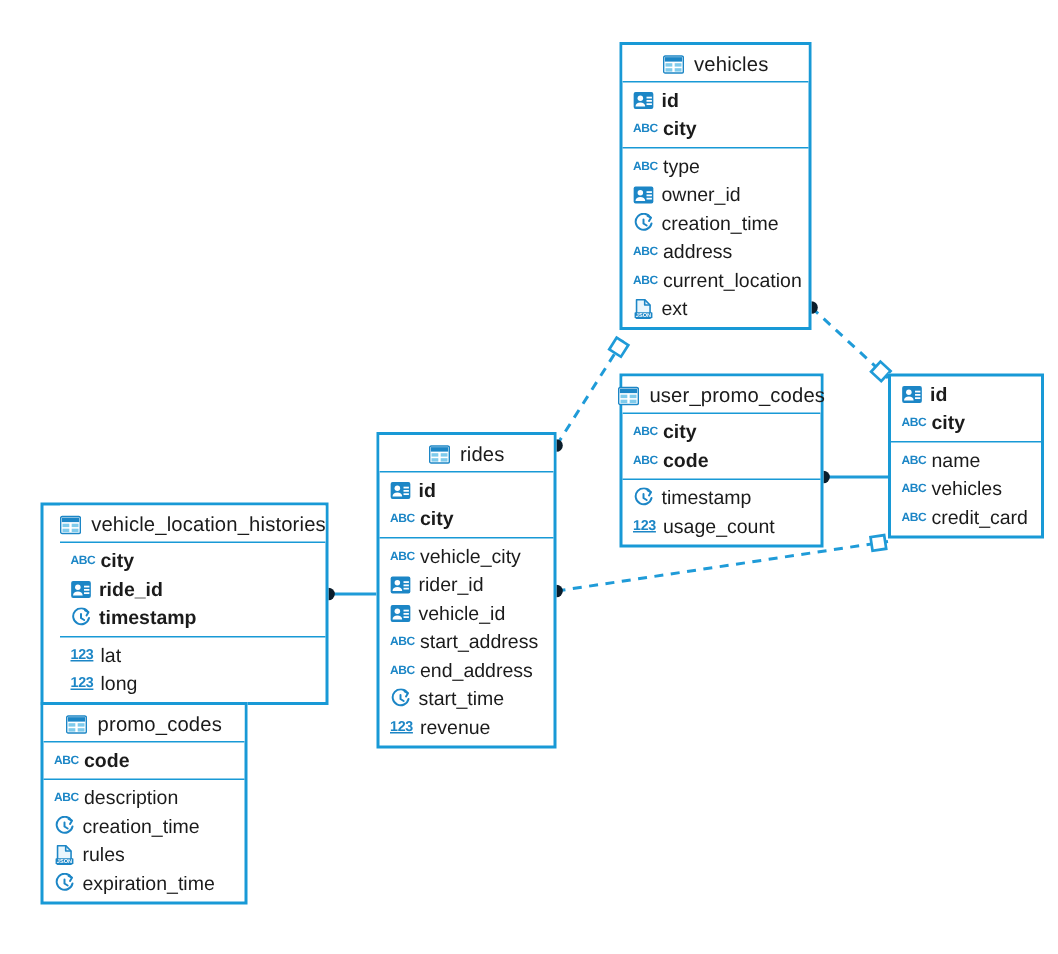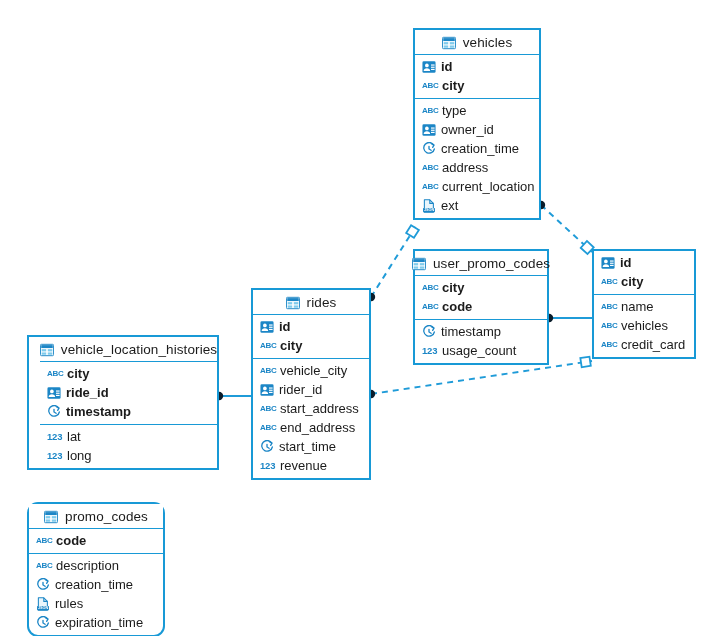--- a/index.html
+++ b/index.html
@@ -64,20 +64,21 @@
   .icn svg{display:block;width:14px;height:14px;}
   .icn-num{
     font-size:9.5px;
     font-weight:bold;
     color:#1C86C6;
     letter-spacing:-0.2px;
     line-height:14px;
     text-align:center;
     width:15px;flex:0 0 15px;
     font-family:"Liberation Sans", sans-serif;
+    text-decoration:underline;
   }
   .icn-abc{
     font-size:8px;
     font-weight:bold;
     color:#1C86C6;
     line-height:14px;
     width:15px;flex:0 0 15px;
     text-align:center;
     letter-spacing:-0.3px;
   }
@@ -315,20 +316,33 @@
               <circle cx="5.6" cy="6.2" r="2.1" fill="#ffffff"></circle>
               <path d="M1.9 12.6c0-2.1 1.7-3.1 3.7-3.1s3.7 1 3.7 3.1z" fill="#ffffff"></path>
               <rect x="10.3" y="5.1" width="4.1" height="1.35" fill="#ffffff"></rect>
               <rect x="10.3" y="7.6" width="4.1" height="1.35" fill="#ffffff"></rect>
               <rect x="10.3" y="10.1" width="4.1" height="1.35" fill="#ffffff"></rect>
             </svg>
           </span>
           <span class="col-name">rider_id</span>
         </div>
         <div class="col-row">
+          <span class="icn">
+            <svg viewBox="0 0 16 16">
+              <rect x="0.5" y="1.5" width="15" height="13" rx="1.5" fill="#1C86C6"></rect>
+              <circle cx="5.6" cy="6.2" r="2.1" fill="#ffffff"></circle>
+              <path d="M1.9 12.6c0-2.1 1.7-3.1 3.7-3.1s3.7 1 3.7 3.1z" fill="#ffffff"></path>
+              <rect x="10.3" y="5.1" width="4.1" height="1.35" fill="#ffffff"></rect>
+              <rect x="10.3" y="7.6" width="4.1" height="1.35" fill="#ffffff"></rect>
+              <rect x="10.3" y="10.1" width="4.1" height="1.35" fill="#ffffff"></rect>
+            </svg>
+          </span>
+          <span class="col-name">vehicle_id</span>
+        </div>
+        <div class="col-row">
           <span class="icn-abc">ABC</span>
           <span class="col-name">start_address</span>
         </div>
         <div class="col-row">
           <span class="icn-abc">ABC</span>
           <span class="col-name">end_address</span>
         </div>
         <div class="col-row">
           <span class="icn">
             <svg viewBox="0 0 16 16">
@@ -392,21 +406,21 @@
         <div class="col-row">
           <span class="icn-num">123</span>
           <span class="col-name">lat</span>
         </div>
         <div class="col-row">
           <span class="icn-num">123</span>
           <span class="col-name">long</span>
         </div>
       </div>
     </div>
-    <div class="table-node" style="left: 27px; top: 502px; width: 138px; border-radius: 11px;">
+    <div class="table-node" style="left: 27px; top: 468px; width: 138px;">
       <div class="tbl-header">
         <span class="icn hdr-icn">
           <svg viewBox="0 0 16 14">
             <rect x="0.5" y="0.5" width="15" height="13" rx="1.2" fill="#ffffff" stroke="#1C86C6" stroke-width="1.1"></rect>
             <rect x="1.4" y="1.4" width="13.2" height="3.4" fill="#1C86C6"></rect>
             <rect x="1.9" y="6" width="5.2" height="2.6" fill="#7FCBEC"></rect>
             <rect x="8.9" y="6" width="5.2" height="2.6" fill="#7FCBEC"></rect>
             <rect x="1.9" y="9.8" width="5.2" height="2.6" fill="#7FCBEC"></rect>
             <rect x="8.9" y="9.8" width="5.2" height="2.6" fill="#7FCBEC"></rect>
           </svg>

